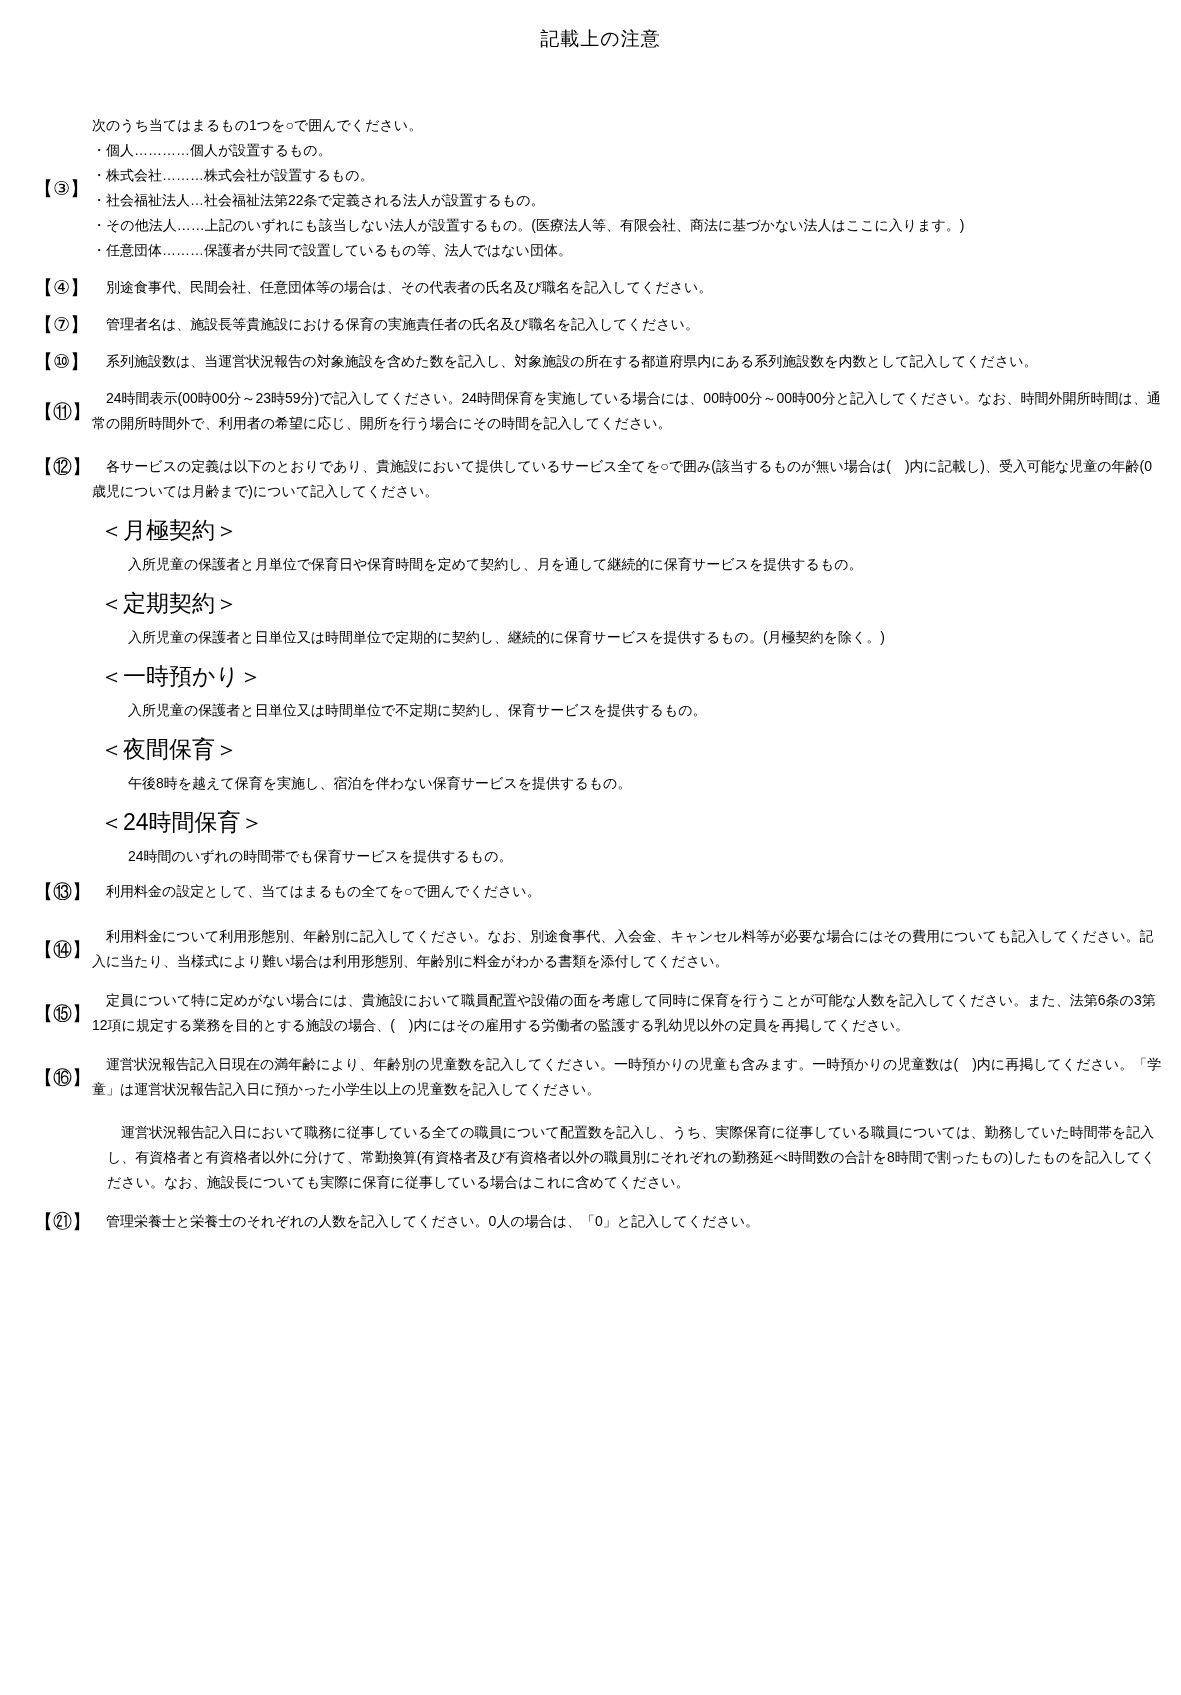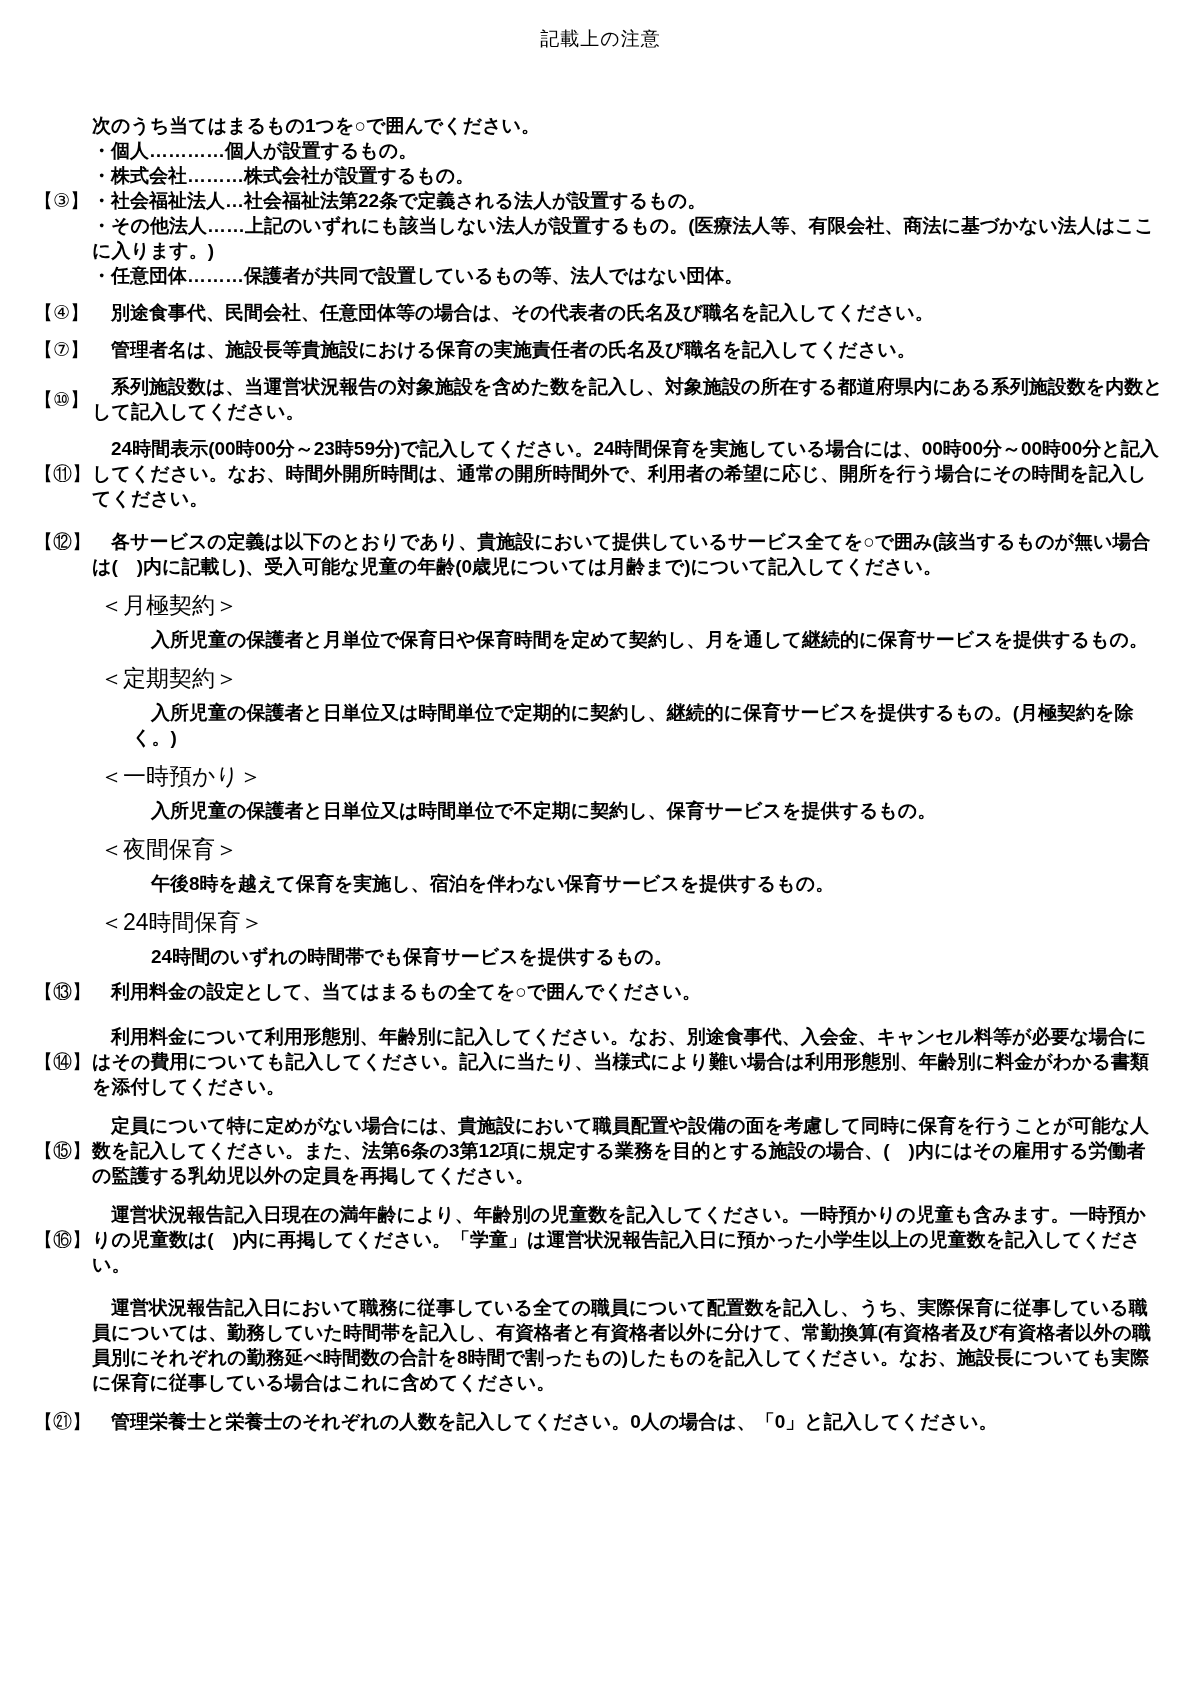--- a/index.html
+++ b/index.html
@@ -35,47 +35,46 @@
     font-size: 19px;
     line-height: 25px;
   }
   .label-col.top { align-items: flex-start; }
   .content-col {
     flex: 1;
     min-width: 0;
     padding-right: 4px;
   }
   .para {
-    font-size: 19px;
-    line-height: 25px;
-    font-weight: bold;
+    font-size: 14px;
+    line-height: 25px;
   }
   .indent { text-indent: 1em; }
   .gap-lg { margin-bottom: 18px; }
   .gap-xl { margin-bottom: 20px; }
   
   .defs { margin-left: 58px; margin-bottom: 10px; }
   .def-term {
     font-size: 23px;
     line-height: 25px;
     margin: 14px 0 9px 8px;
   }
   .def-desc {
-    margin-left: 40px;
+    margin-left: 22px;
     padding-right: 14px;
     text-indent: 1em;
   }
   
   .section-wide { margin-bottom: 14px; }
   .label-own-line {
     font-size: 19px;
     line-height: 25px;
     margin: 8px 0 12px 0;
   }
-  .wide-content { margin-left: 58px; padding-right: 4px; }
+  .wide-content { margin-left: 73px; padding-right: 4px; }
 </style>
 </head>
 <body>
 
 <div class="page">
 
   <h1 class="title">記載上の注意</h1>
 
   <div class="section">
     <div class="label-col">

